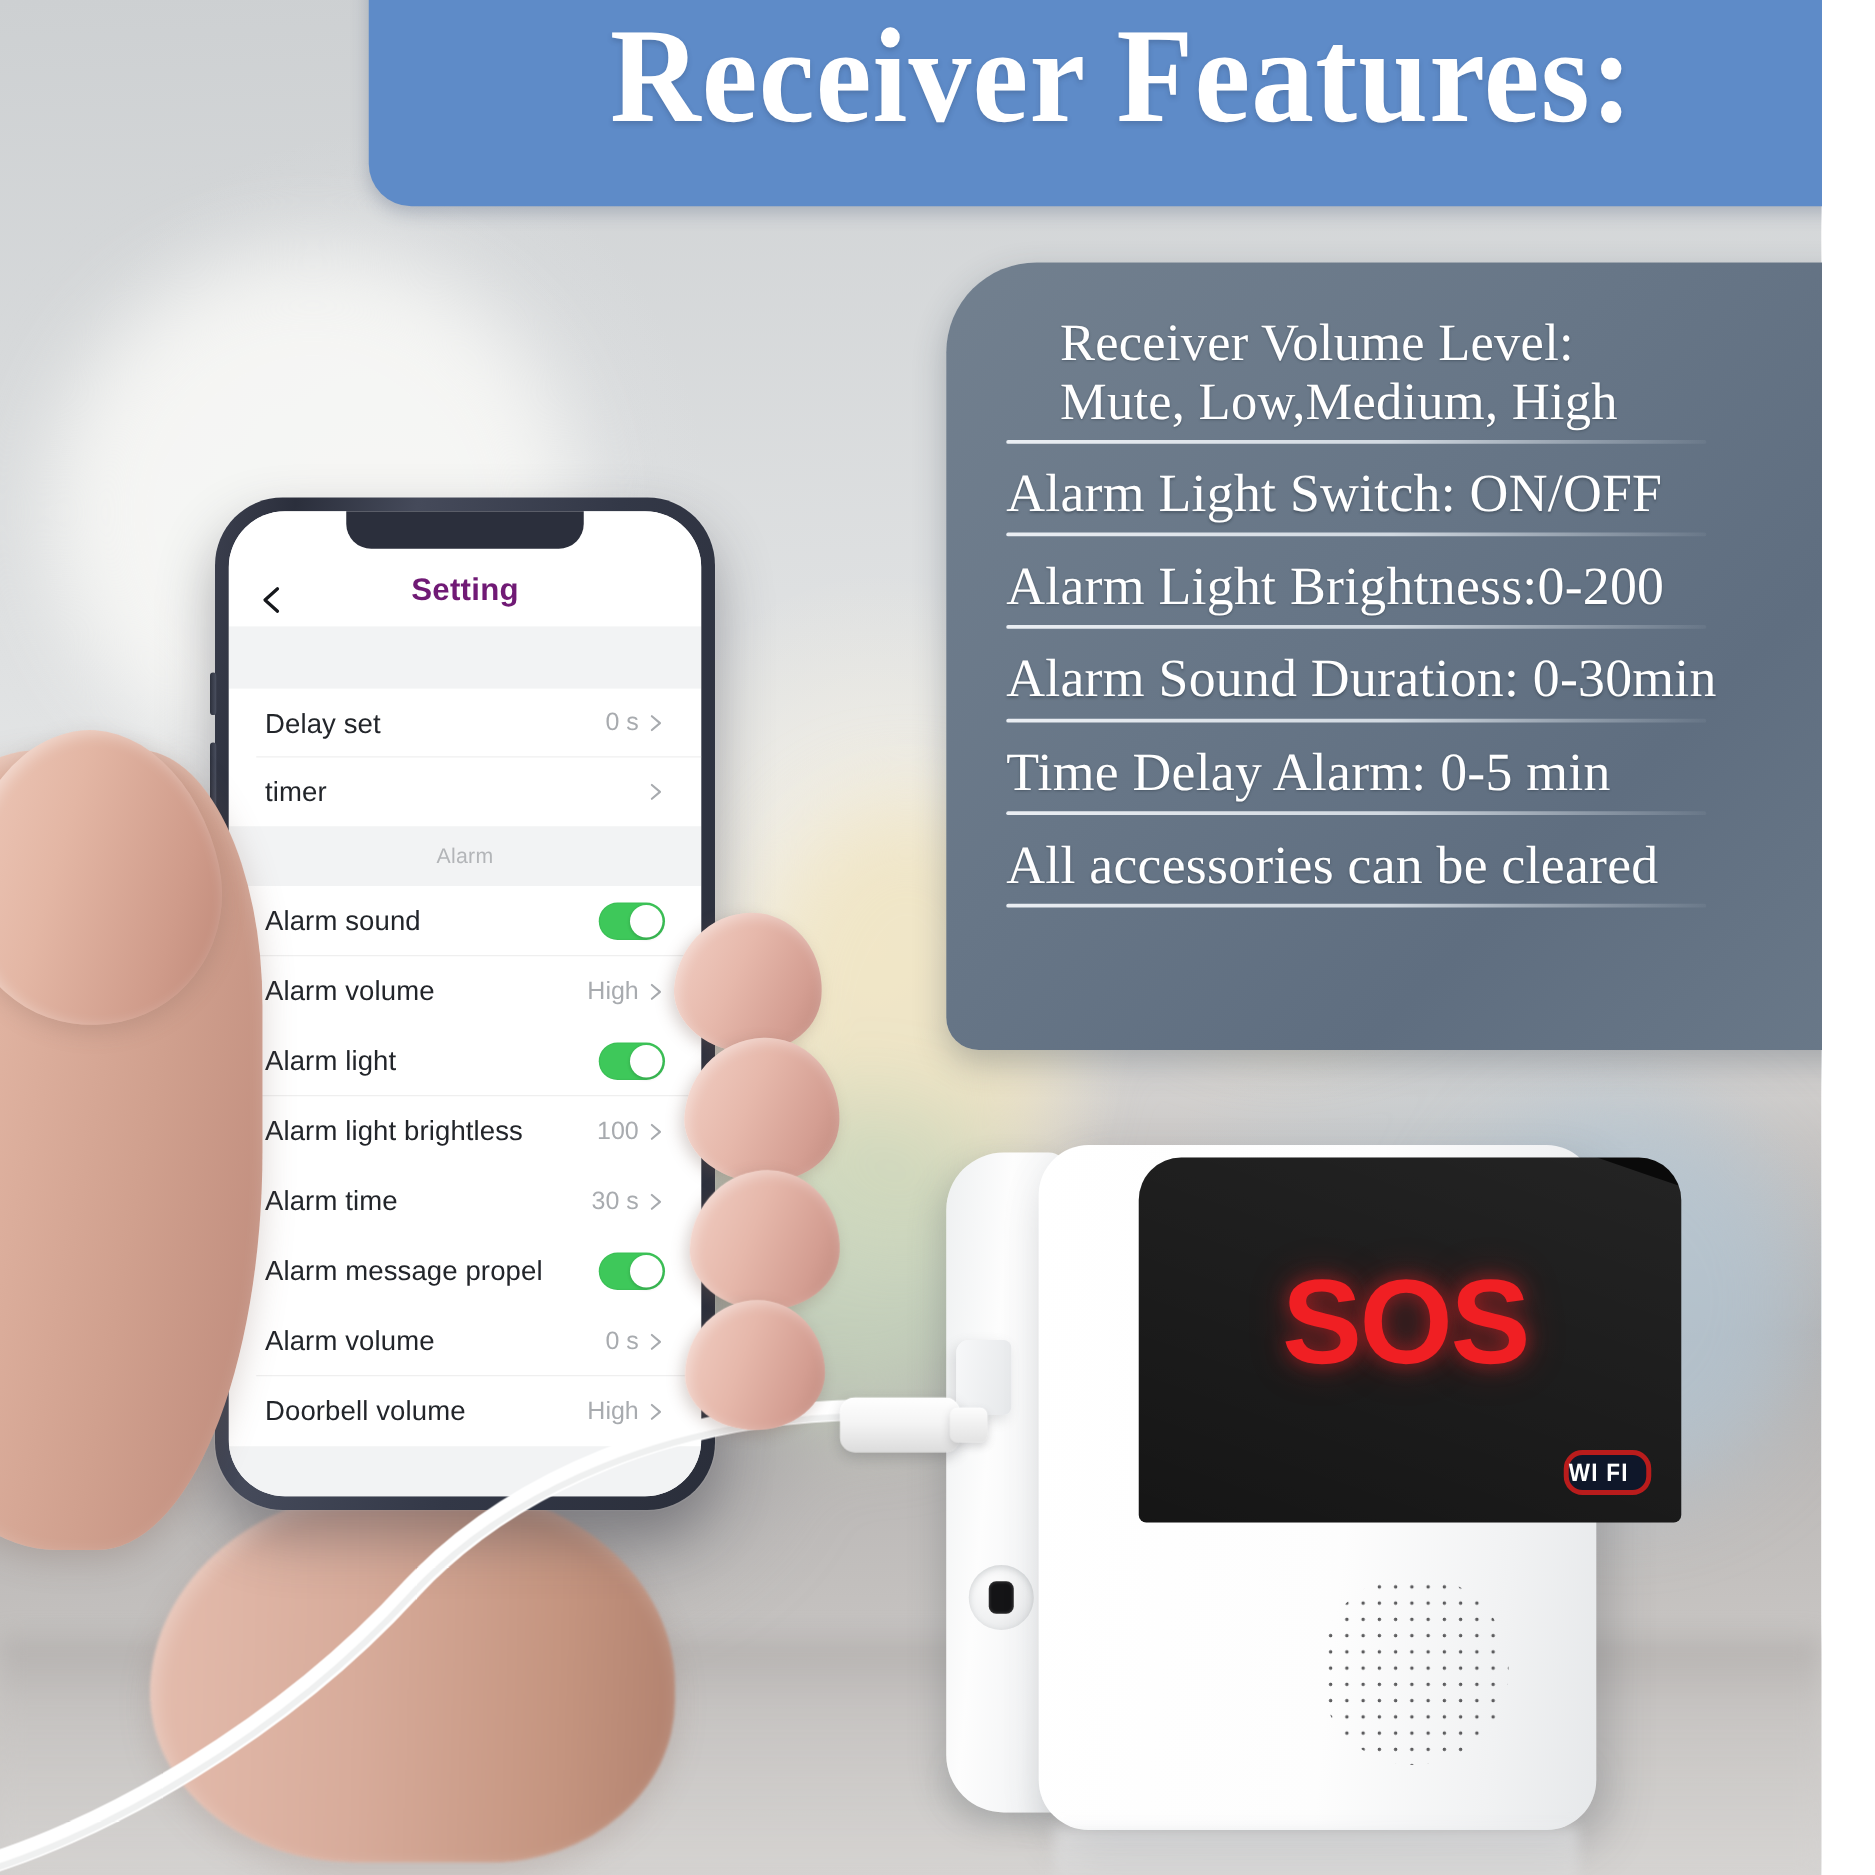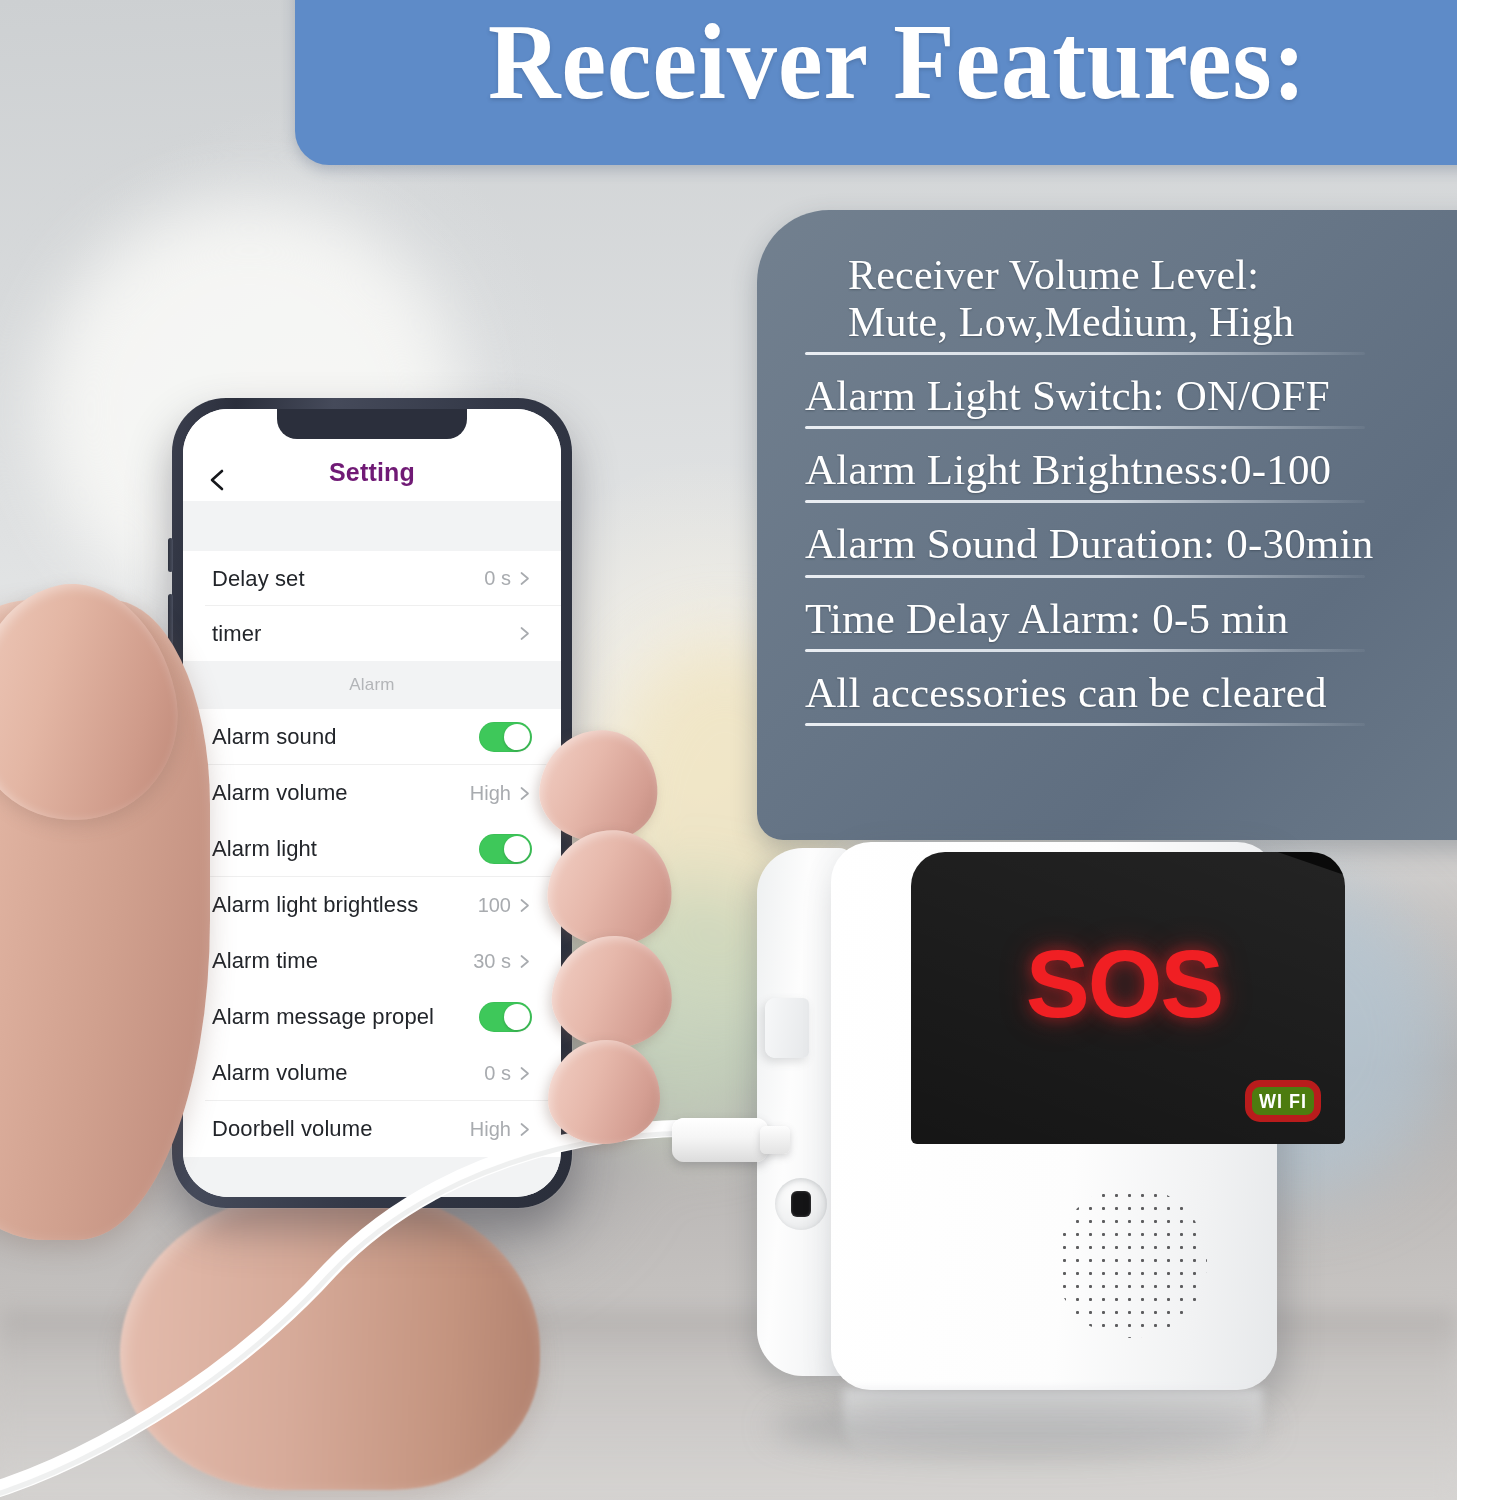--- a/index.html
+++ b/index.html
@@ -336,21 +336,21 @@
     width: 30px; height: 28px;
     border-radius: 6px;
     background: linear-gradient(180deg, #fdfdfd, #e3e3e3);
     box-shadow: 0 3px 7px rgba(90,90,95,0.25);
   }
 
   
   .device {
     position: absolute;
     left: 757px;
-    top: 842px;
+    top: 916px;
     width: 520px;
     height: 552px;
     z-index: 4;
   }
   .device-side {
     position: absolute;
     left: 0; top: 6px;
     width: 96px; height: 528px;
     border-radius: 46px 14px 14px 46px;
     background: linear-gradient(95deg, #eef0f1 0%, #fdfdfd 38%, #f4f5f6 72%, #e3e5e7 100%);
@@ -393,25 +393,25 @@
     letter-spacing: -2px;
     text-shadow: 0 0 16px rgba(240,35,40,0.55), 0 0 34px rgba(240,35,40,0.3);
   }
   .wifi-badge {
     position: absolute;
     right: 24px;
     bottom: 22px;
     width: 62px;
     height: 28px;
     border-radius: 15px;
-    border: 7px solid #b91c1c;
-    background: #4d7c0f;
+    border: 4px solid #b91c1c;
+    background: #0f172a;
     display: flex;
     align-items: center;
-    justify-content: center;
+    justify-content: flex-start;
   }
   .wifi-badge span {
     font-size: 18px;
     font-weight: 700;
     color: #ffffff;
     letter-spacing: 1px;
     transform: scaleY(1.12);
   }
   .speaker {
     position: absolute;
@@ -507,21 +507,21 @@
     <div class="feature-item first">
       <div class="feature-text">Receiver Volume Level:
 Mute, Low,Medium, High</div>
       <div class="feature-rule"></div>
     </div>
     <div class="feature-item">
       <div class="feature-text">Alarm Light Switch: ON/OFF</div>
       <div class="feature-rule"></div>
     </div>
     <div class="feature-item">
-      <div class="feature-text">Alarm Light Brightness:0-100</div>
+      <div class="feature-text">Alarm Light Brightness:0-200</div>
       <div class="feature-rule"></div>
     </div>
     <div class="feature-item">
       <div class="feature-text">Alarm Sound Duration: 0-30min</div>
       <div class="feature-rule"></div>
     </div>
     <div class="feature-item">
       <div class="feature-text">Time Delay Alarm: 0-5 min</div>
       <div class="feature-rule"></div>
     </div>

